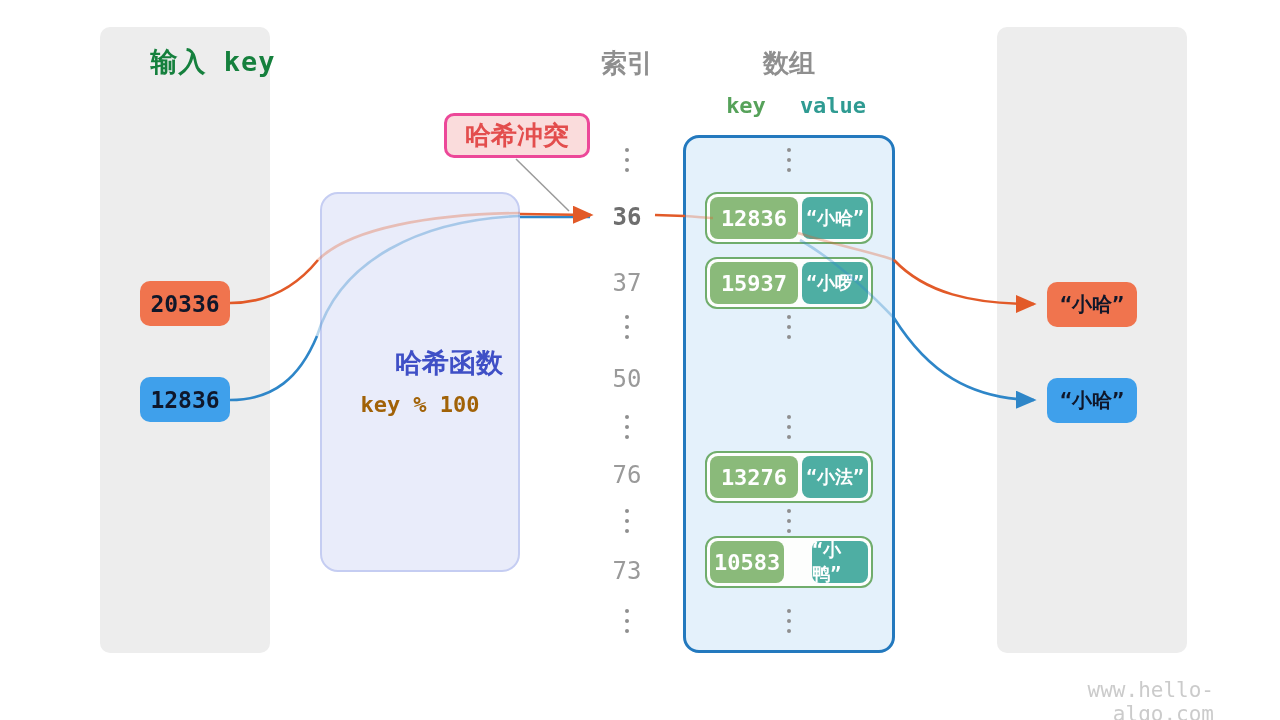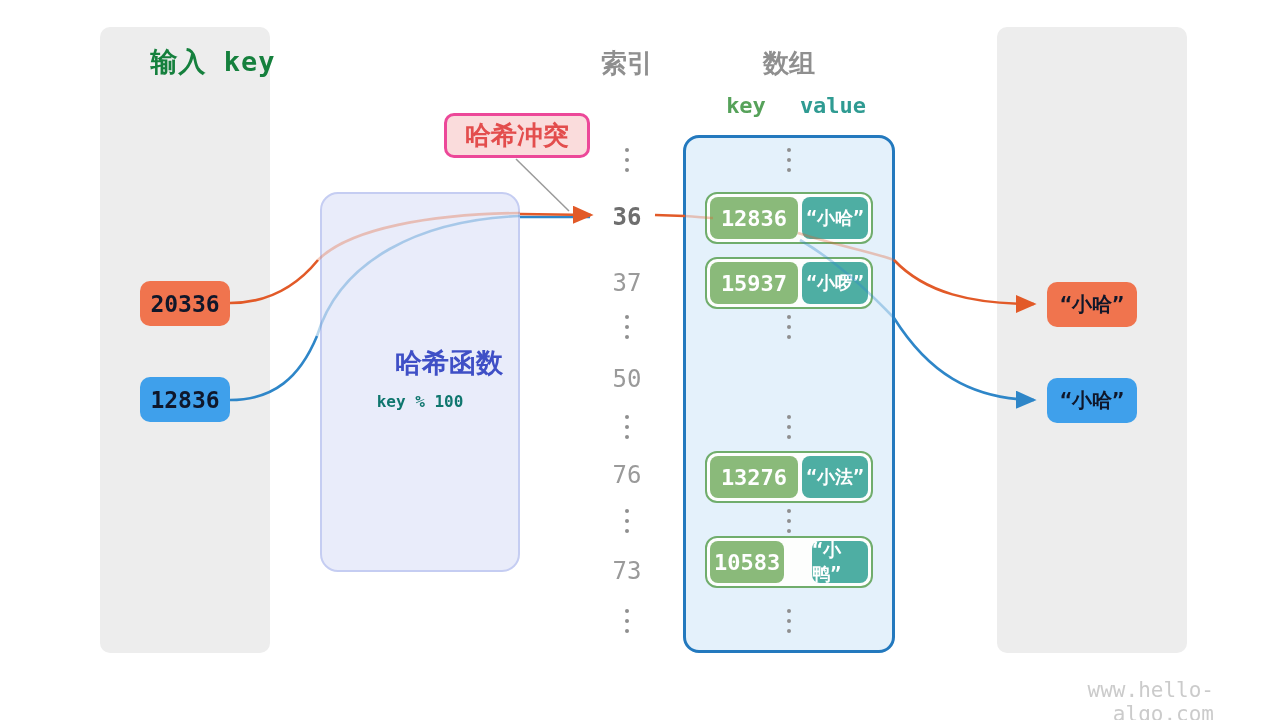--- a/index.html
+++ b/index.html
@@ -18,21 +18,21 @@
     position:absolute;text-align:center;font-weight:bold;font-size:26px;color:#8F8F8F;
   }
   
   .hashbox{
     position:absolute;left:320px;top:192px;width:200px;height:380px;box-sizing:border-box;
     background:#E9ECFA;border:2px solid #C5CDF2;border-radius:18px;
   }
   .hash-title{position:absolute;left:320px;top:345px;width:164px;text-align:right;
     font-size:27px;font-weight:bold;color:#3F4FC6;margin-left:19px;}
   .hash-code{position:absolute;left:320px;top:392px;width:200px;text-align:center;
-    font-size:16px;font-weight:bold;color:#0f766e;}
+    font-size:22px;font-weight:bold;color:#a16207;}
   
   .collision{
     position:absolute;left:444px;top:113px;width:146px;height:45px;box-sizing:border-box;
     background:#FADCDC;border:3px solid #ec4899;border-radius:10px;
     display:flex;align-items:center;justify-content:center;
     color:#E34D4D;font-size:26px;font-weight:bold;z-index:6;
   }
   
   .chip{
     position:absolute;width:90px;height:45px;border-radius:10px;z-index:2;

